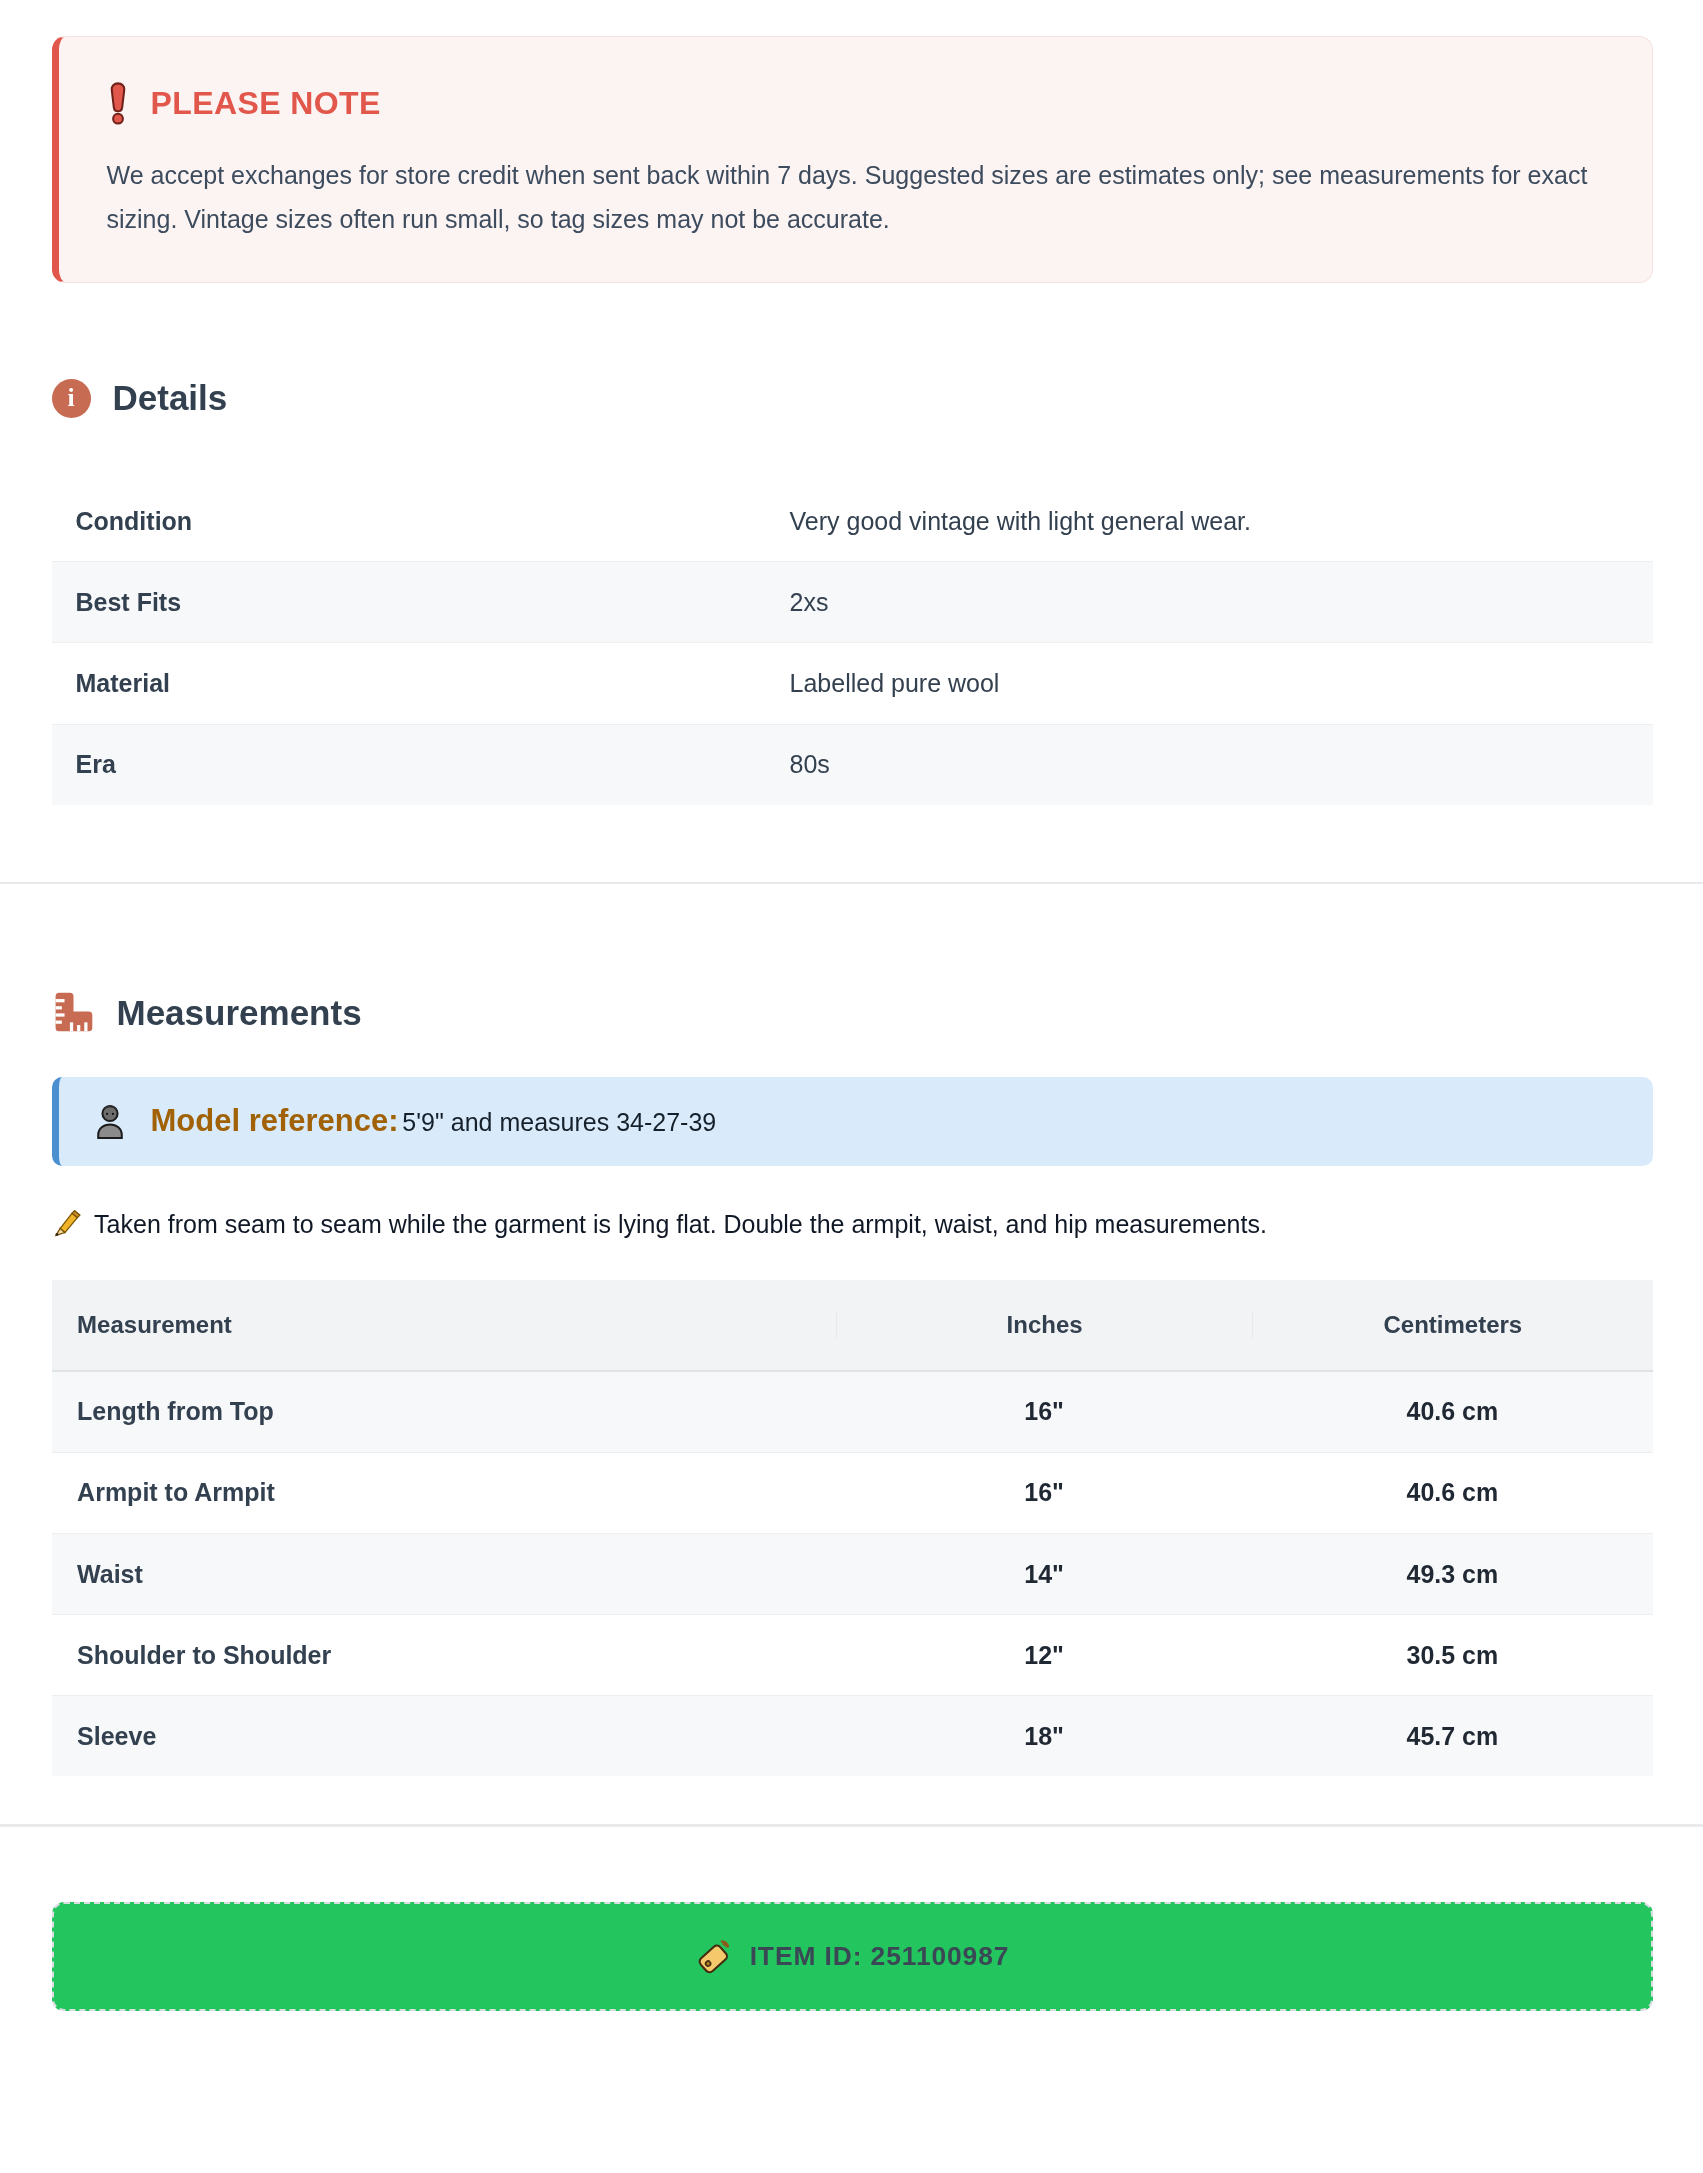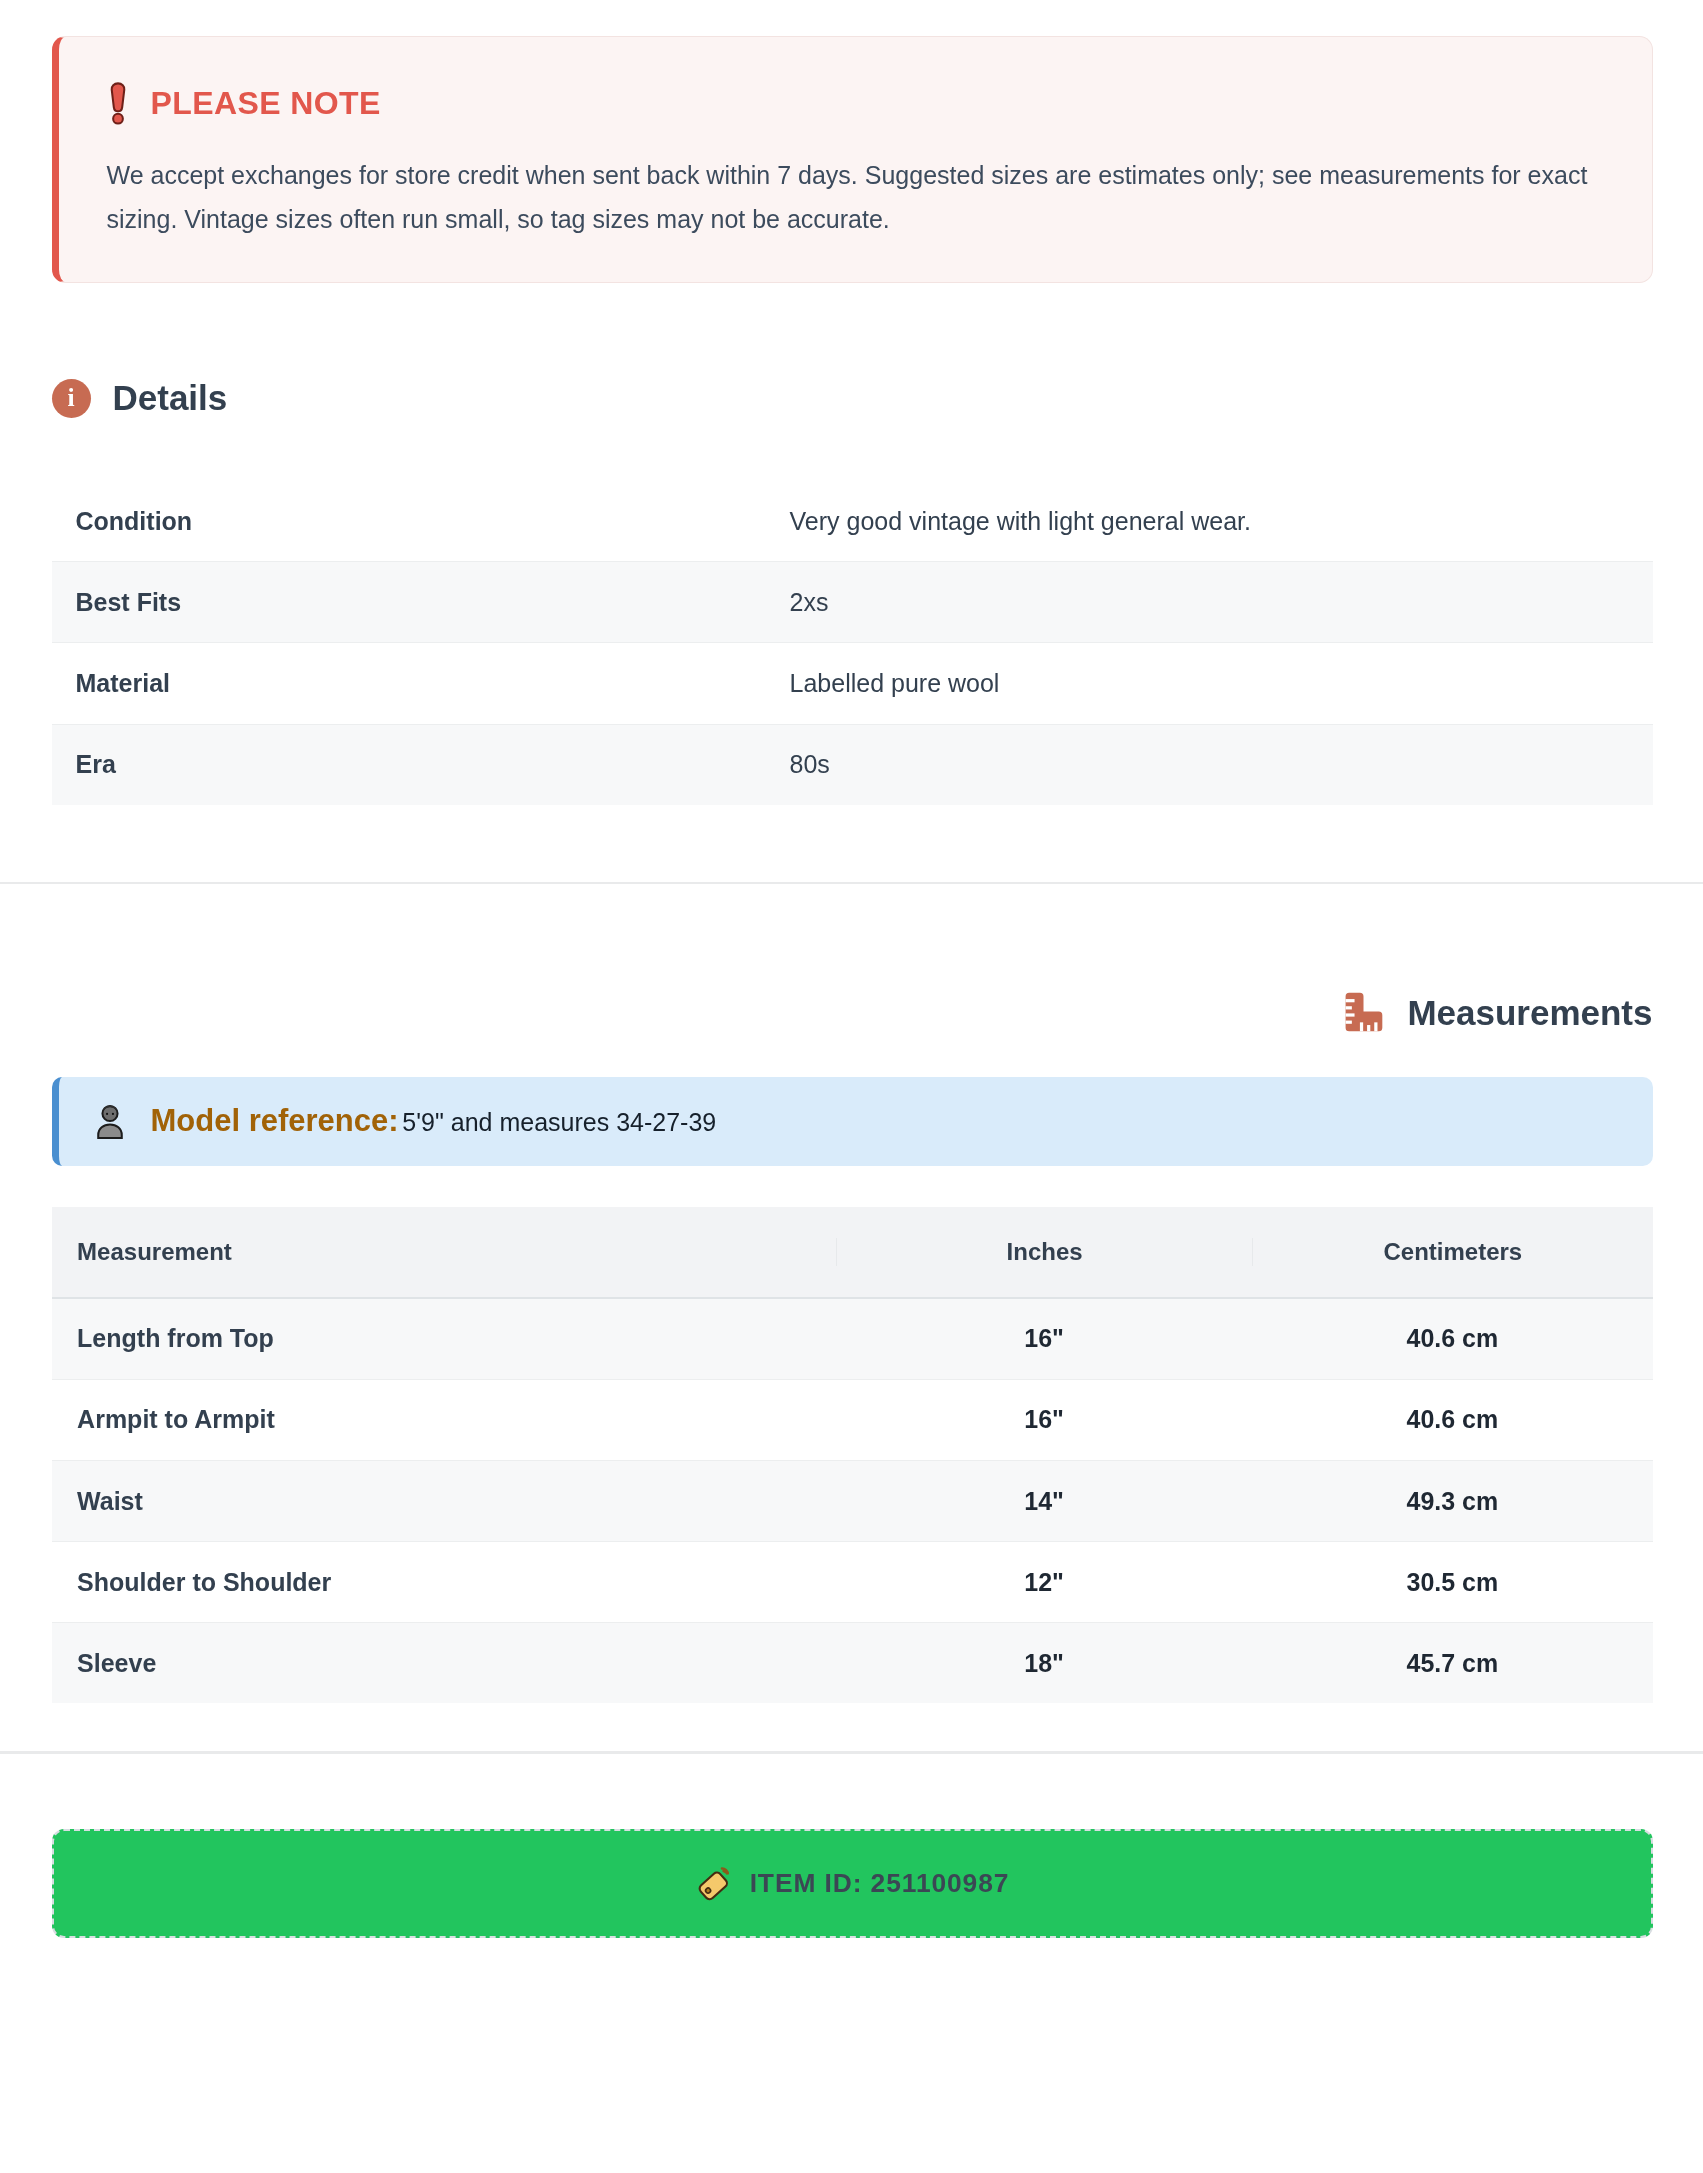--- a/index.html
+++ b/index.html
@@ -87,21 +87,21 @@
   .page-divider {
     width: 1704px;
     height: 2.6px;
     background: #e9eaeb;
     border: none;
   }
   .divider-1 { margin-top: 77px; }
   .divider-2 { margin-top: 48px; }
 
   
-  .measurements-header { margin-top: 107px; justify-content: flex-end; }
+  .measurements-header { margin-top: 107px; }
 
   .model-box {
     margin-top: 43px;
     background: #d9ebfa;
     border-left: 7.7px solid #4a8fd0;
     border-radius: 10.2px;
     padding: 25.6px 34px;
     display: flex;
     align-items: center;
     gap: 24px;
@@ -239,20 +239,31 @@
         <circle cx="23.5" cy="13" r="1.3" fill="#111"></circle>
         <path d="M6 41.5 v-3.5 c0 -8 6.3 -12.5 14 -12.5 s14 4.5 14 12.5 v3.5 Z" fill="#8b8b8b" stroke="#1c1c1c" stroke-width="2.4"></path>
       </svg>
     </span>
     <span>
       <span class="model-label">Model reference:</span>
       <span class="model-text">5'9" and measures 34-27-39</span>
     </span>
   </div>
 
+  <div class="measuring-note">
+    <span class="icon-wrap">
+      <svg width="29" height="29" viewBox="0 0 36 36">
+        <polygon points="10,23 25,4 31.5,9.5 16,28" fill="#f0b429" stroke="#7a5200" stroke-width="1.6"></polygon>
+        <polygon points="5,31.5 10,23 16,28" fill="#f3d9a4" stroke="#7a5200" stroke-width="1.6"></polygon>
+        <circle cx="6.2" cy="30.4" r="1.8" fill="#3a2a10"></circle>
+        <polygon points="25,4 28,0.8 34.6,6.4 31.5,9.5" fill="#c98c2b" stroke="#7a5200" stroke-width="1.6"></polygon>
+      </svg>
+    </span>
+    <span>Taken from seam to seam while the garment is lying flat. Double the armpit, waist, and hip measurements.</span>
+  </div>
 
   <div class="meas-table">
     <div class="meas-header-row">
       <div class="col-name">Measurement</div>
       <div class="col-inches">Inches</div>
       <div class="col-cm">Centimeters</div>
     </div>
     <div class="meas-row">
       <div class="col-name">Length from Top</div>
       <div class="col-inches">16"</div>

